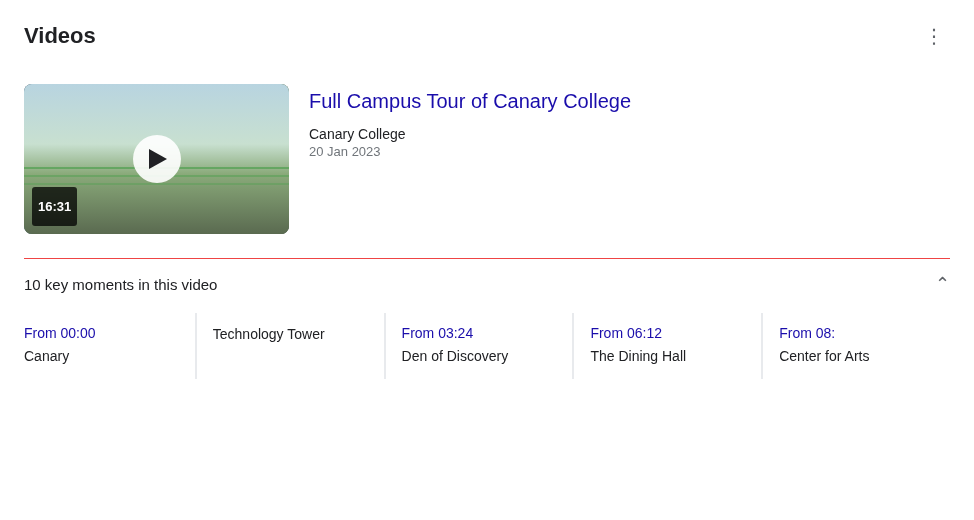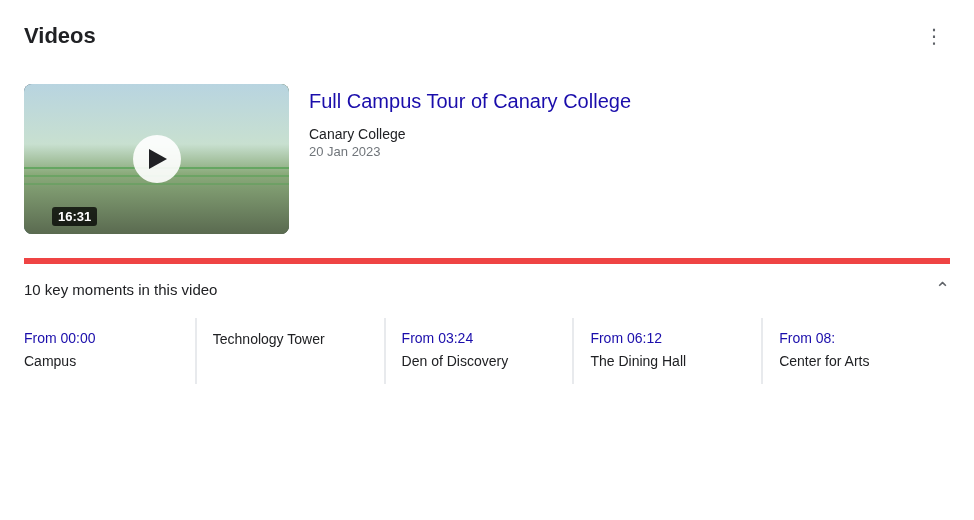--- a/index.html
+++ b/index.html
@@ -112,23 +112,22 @@
     }
 
     .duration-badge {
       position: absolute;
       bottom: 8px;
       left: 8px;
       background: rgba(0,0,0,0.75);
       color: #fff;
       font-size: 13px;
       font-weight: 600;
-      padding: 2px 6px;
+      padding: 12px 6px;
       border-radius: 3px;
-      margin-left: 20px;
     }
 
     .video-info {
       display: flex;
       flex-direction: column;
       gap: 12px;
       padding-top: 4px;
     }
 
     .video-title {
@@ -150,21 +149,21 @@
       font-size: 13px;
       color: #70757a;
       margin-top: 2px;
     }
 
     .key-moments-header {
       display: flex;
       justify-content: space-between;
       align-items: center;
       padding: 14px 0;
-      border-top: 6px solid #ef4444;
+      border-top: 1px solid #ef4444;
       cursor: pointer;
     }
 
     .key-moments-label {
       font-size: 15px;
       color: #202124;
     }
 
     .chevron-up {
       font-size: 18px;
@@ -243,21 +242,21 @@
 
 <div class="key-moments-header">
   <span class="key-moments-label">10 key moments in this video</span>
   <span class="chevron-up">⌃</span>
 </div>
 
 <div class="moments-row">
 
   <div class="moment-item">
     <div class="moment-timestamp">From 00:00</div>
-    <div class="moment-label">Campus</div>
+    <div class="moment-label">Canary</div>
   </div>
 
   <div class="moment-item">
     <div class="moment-label">Technology Tower</div>
   </div>
 
   <div class="moment-item">
     <div class="moment-timestamp">From 03:24</div>
     <div class="moment-label">Den of Discovery</div>
   </div>

